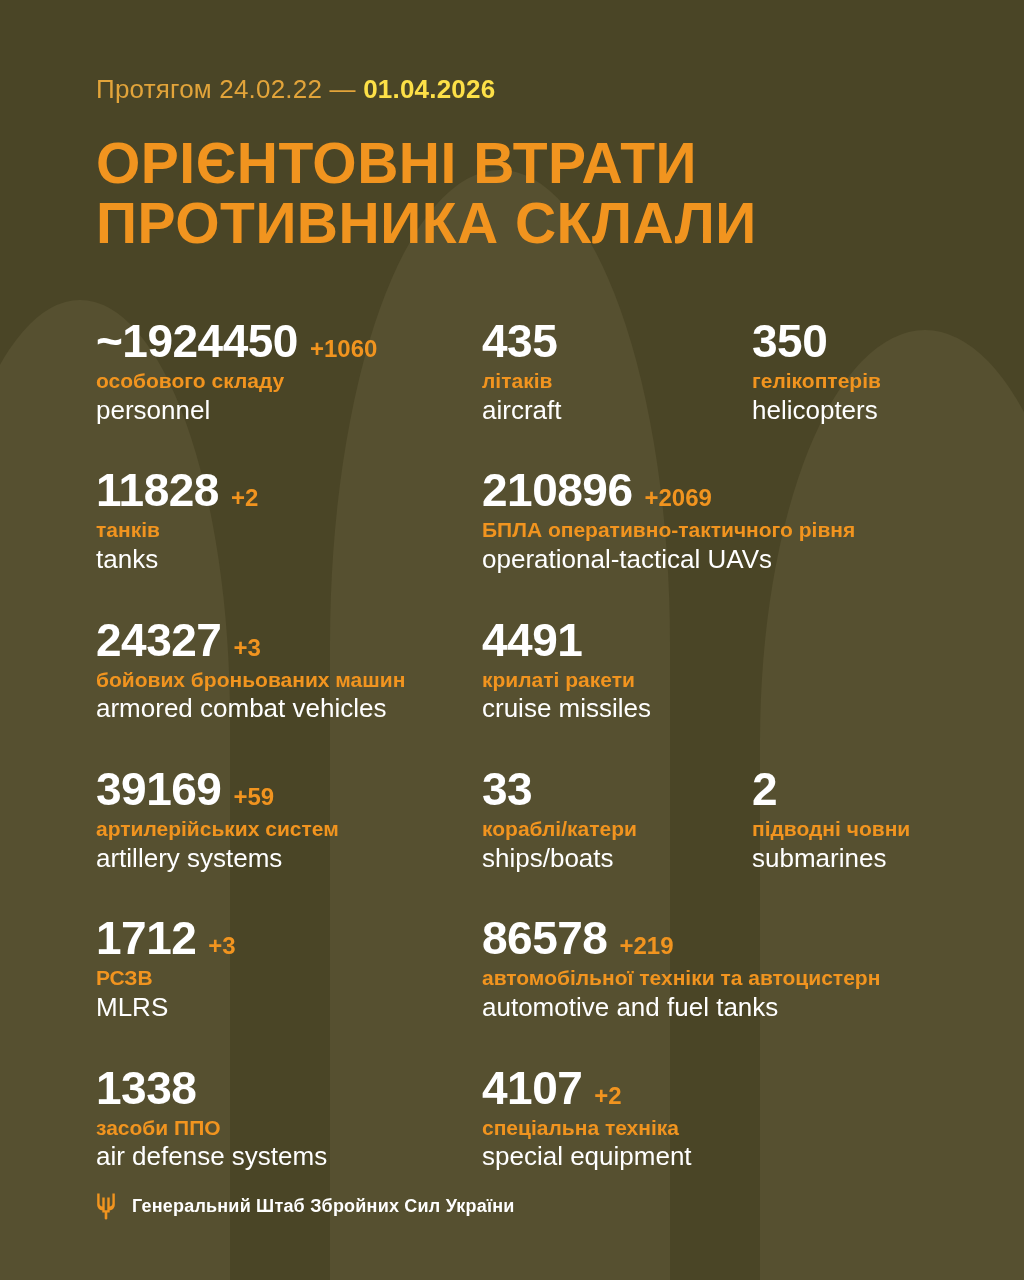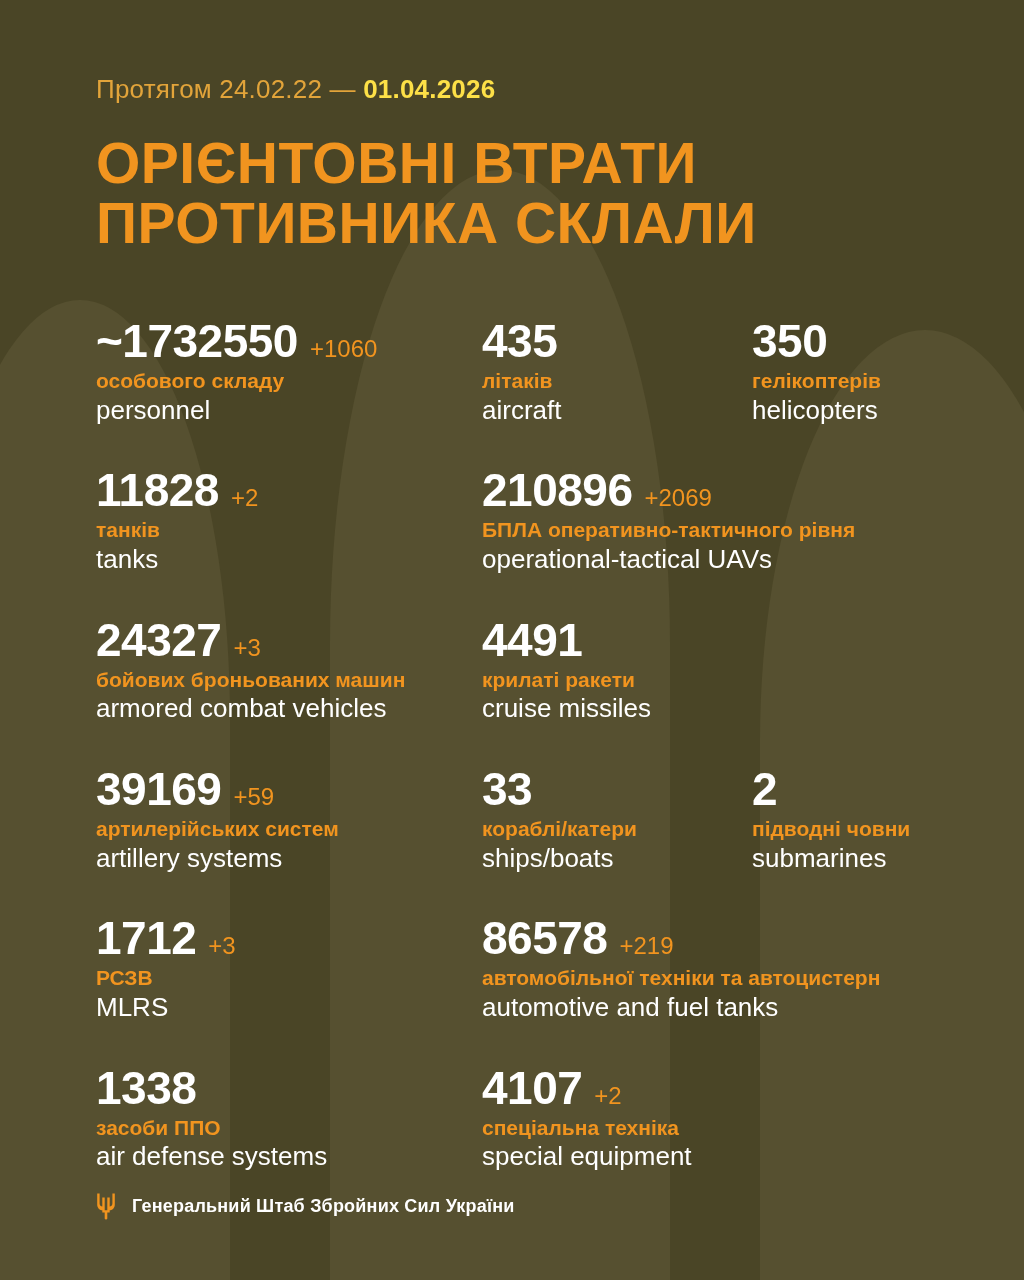--- a/index.html
+++ b/index.html
@@ -92,21 +92,21 @@
   }
   .stat .value {
     font-size: 46px;
     font-weight: 700;
     color: #ffffff;
     line-height: 1.02;
     letter-spacing: -0.5px;
   }
   .stat .delta {
     font-size: 24px;
-    font-weight: 400;
+    font-weight: 700;
     color: #f1941f;
     line-height: 1;
   }
   .stat .label-ua {
     margin-top: 4px;
     font-size: 21px;
     font-weight: 700;
     color: #f1941f;
     line-height: 1.18;
   }
@@ -167,21 +167,21 @@
     <div>ОРІЄНТОВНІ ВТРАТИ</div>
     <div>ПРОТИВНИКА СКЛАЛИ</div>
   </div>
 
   <div class="stats">
 
     <div class="row r1">
       <div class="col-left">
         <div class="stat">
           <div class="value-line">
-            <span class="value">~1732550</span>
+            <span class="value">~1924450</span>
             <span class="delta">+1060</span>
           </div>
           <div class="label-ua">особового складу</div>
           <div class="label-en">personnel</div>
         </div>
       </div>
       <div class="col-mid">
         <div class="stat">
           <div class="value-line">
             <span class="value">435</span>

